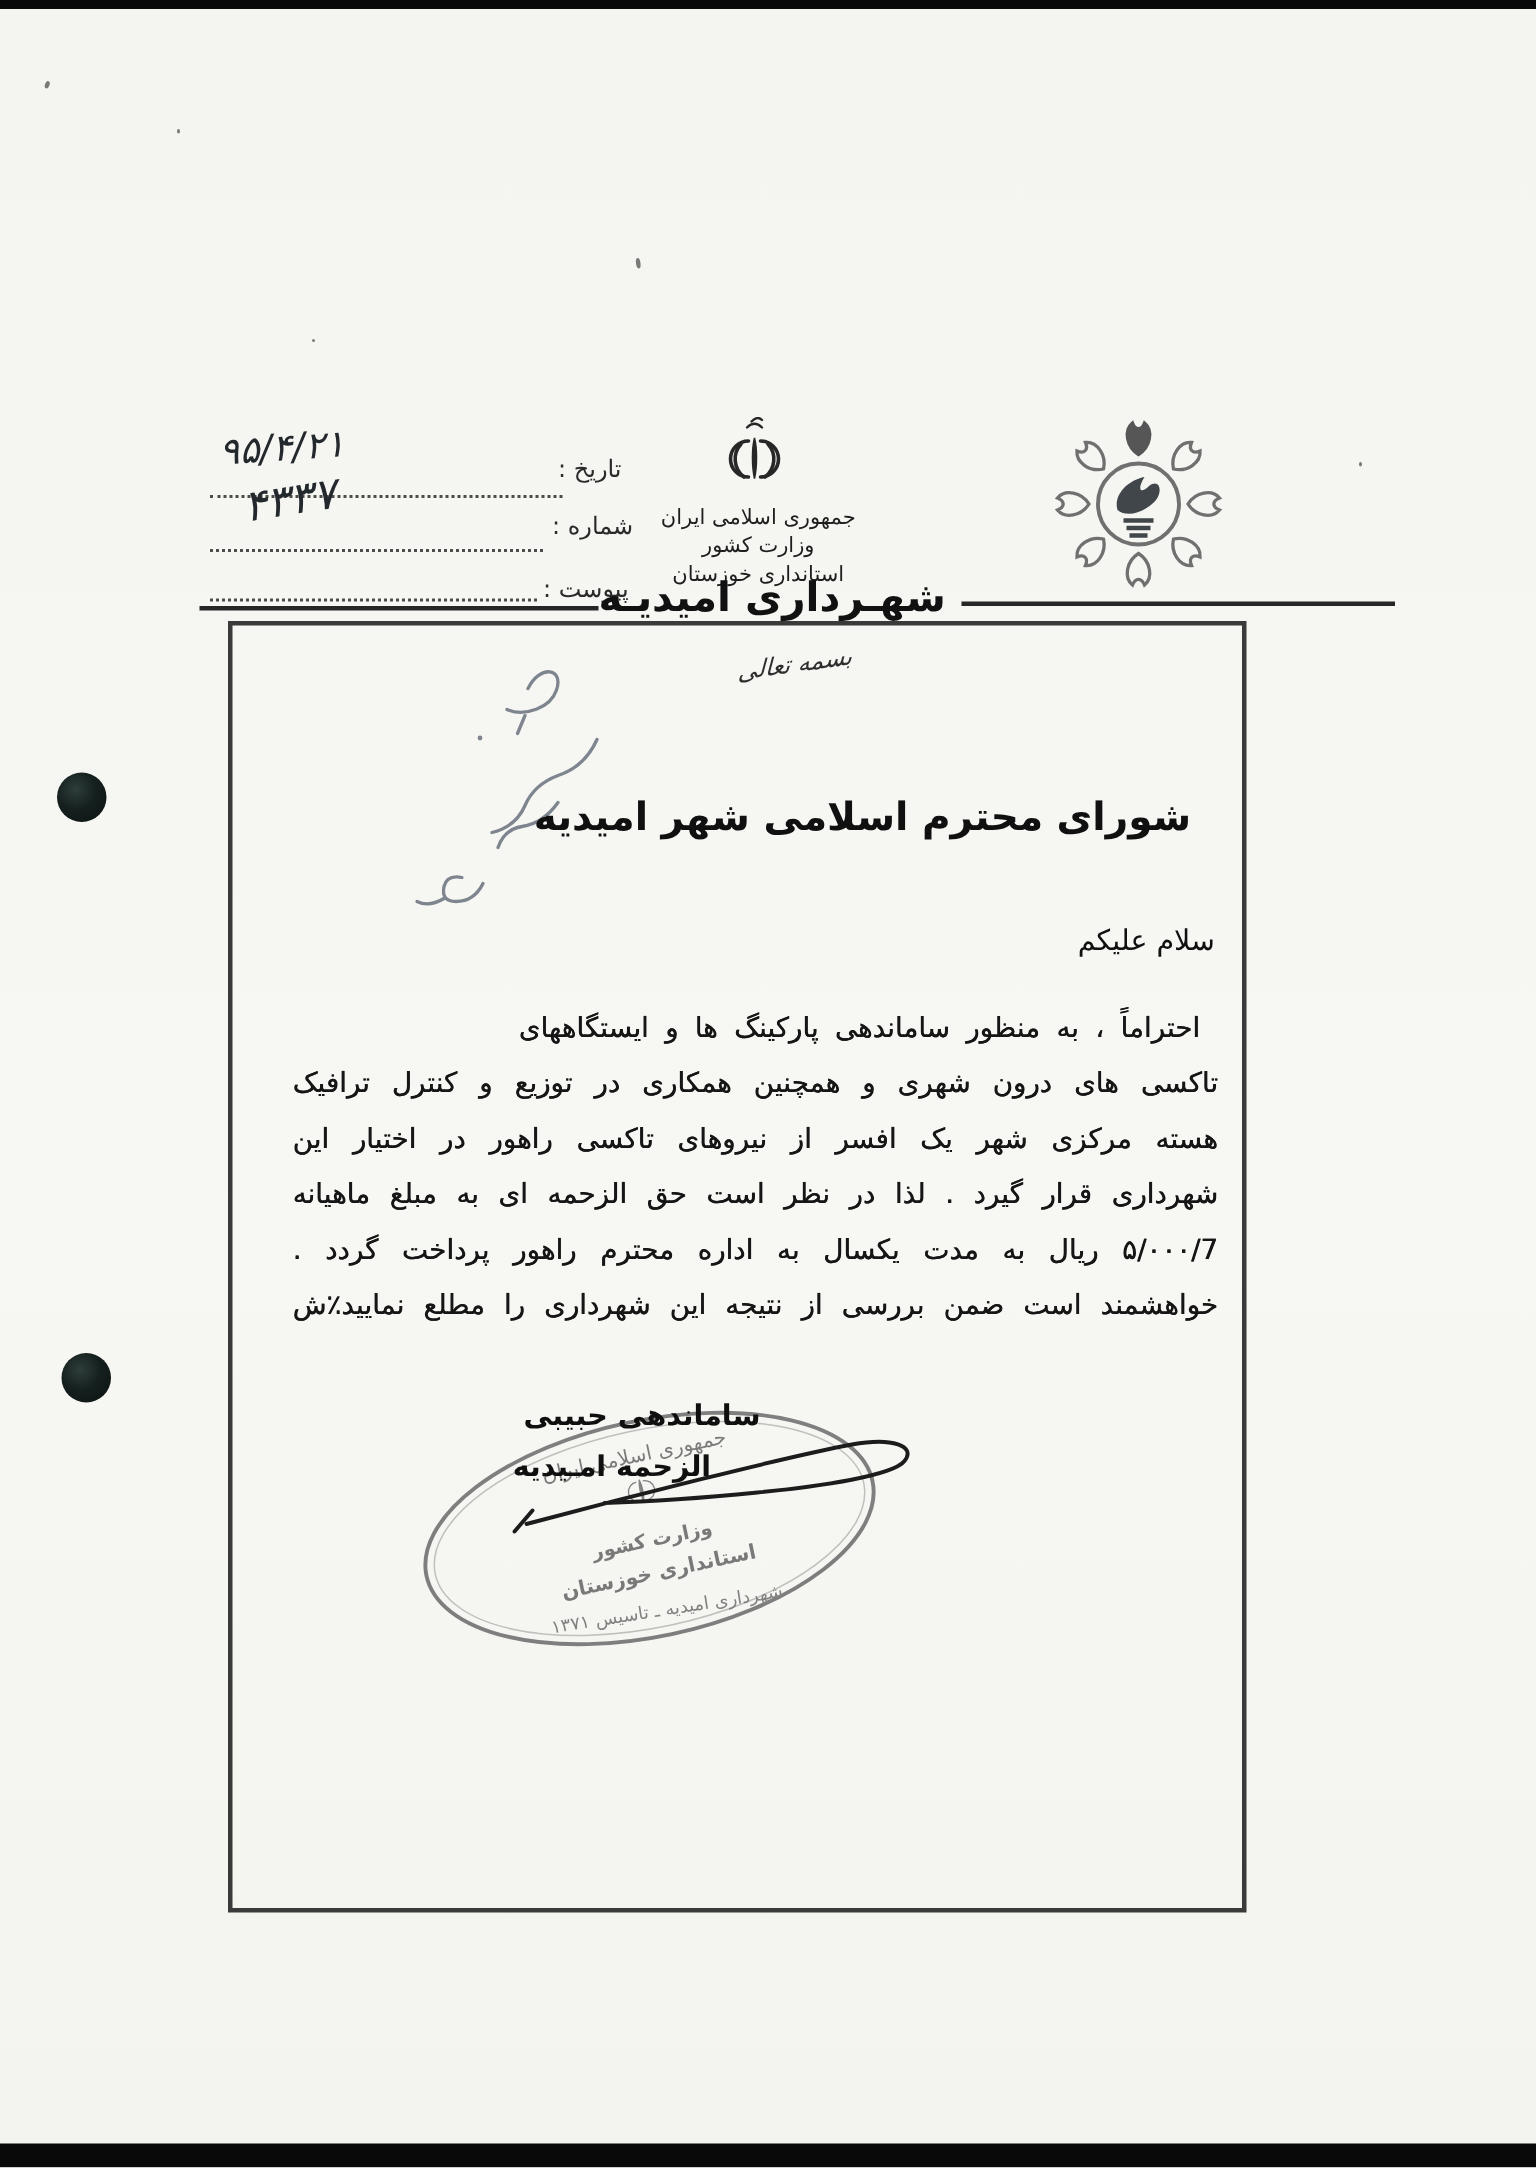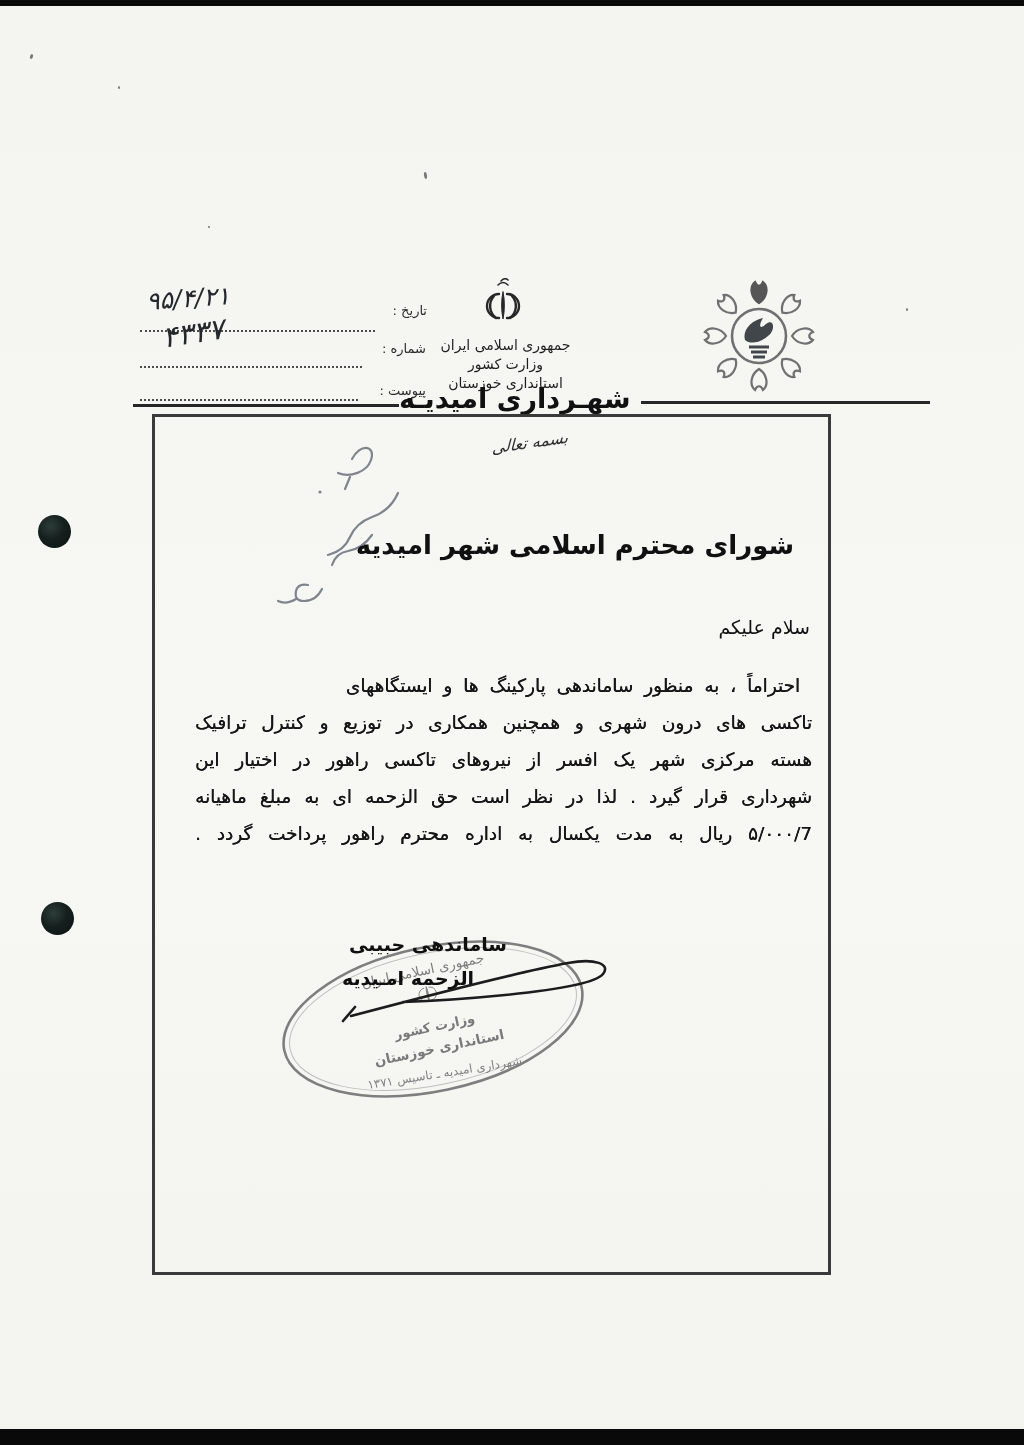--- a/index.html
+++ b/index.html
@@ -9,21 +9,21 @@
   .strip{position:absolute;left:0;width:1024px;background:#090909;}
   .strip.top{top:0;height:6px;}
   .strip.bottom{top:1429px;height:16px;}
   .hole{position:absolute;width:33px;height:33px;border-radius:50%;
         background:radial-gradient(circle at 38% 34%,#2e3d3a 0%,#15201e 45%,#0b1211 100%);}
   .hole.h1{left:38px;top:515px;}
   .hole.h2{left:41px;top:902px;}
   .speck{position:absolute;background:#7a7a78;border-radius:50%;}
 
   
-  .meta-label{position:absolute;font-size:13px;color:#2a2a2a;direction:rtl;text-align:right;}
+  .meta-label{position:absolute;font-size:16px;color:#2a2a2a;direction:rtl;text-align:left;}
   .meta-line{position:absolute;border-bottom:2px dotted #4c4c4c;height:2px;}
   .hand{position:absolute;font-style:italic;color:#23282c;direction:ltr;white-space:nowrap;}
   .hand.date{left:146px;top:284px;font-size:25px;transform:rotate(-4deg);letter-spacing:2px;}
   .hand.num{left:162px;top:316px;font-size:29px;transform:rotate(-9deg);letter-spacing:3px;}
 
   .national{position:absolute;left:413px;top:336px;width:185px;text-align:center;
             direction:rtl;font-size:14px;line-height:19px;color:#1e1e1e;}
   .org-rule{position:absolute;height:3px;background:#262626;}
   .org-title{position:absolute;left:399px;top:383px;width:242px;text-align:left;
              direction:rtl;font-size:27px;font-weight:bold;color:#111;}
@@ -145,20 +145,21 @@
 
     <div class="recipient">شورای محترم اسلامی شهر امیدیه</div>
     <div class="salutation">سلام علیکم</div>
 
     <div class="body-text">
       <div class="bl first">احتراماً ، به منظور ساماندهی پارکینگ ها و ایستگاههای</div>
       <div class="bl just">تاکسی های درون شهری و همچنین همکاری در توزیع و کنترل ترافیک</div>
       <div class="bl just">هسته مرکزی شهر یک افسر از نیروهای تاکسی راهور در اختیار این</div>
       <div class="bl just">شهرداری قرار گیرد . لذا در نظر است حق الزحمه ای به مبلغ ماهیانه</div>
       <div class="bl just">۵/۰۰۰/7 ریال به مدت یکسال به اداره محترم راهور پرداخت گردد .</div>
+      <div class="bl just">خواهشمند است ضمن بررسی از نتیجه این شهرداری را مطلع نمایید٪ش</div>
     </div>
 
     <div class="sig-name">ساماندهی حبیبی</div>
     <div class="sig-title">الزحمه امـیدیه</div>
 
     <svg class="stamp-svg" width="460" height="285" viewBox="0 0 460 285">
       <g transform="rotate(-12 228 140)" opacity="0.85">
         <ellipse cx="228" cy="140" rx="152" ry="72" fill="none" stroke="#6a6a6a" stroke-width="2.6"></ellipse>
         <ellipse cx="228" cy="140" rx="146" ry="66" fill="none" stroke="#8a8a8a" stroke-width="1" opacity="0.6"></ellipse>
         <text x="228" y="95" text-anchor="middle" font-size="13.5" fill="#676767" direction="rtl">جمهوری اسلامی ایران</text>

